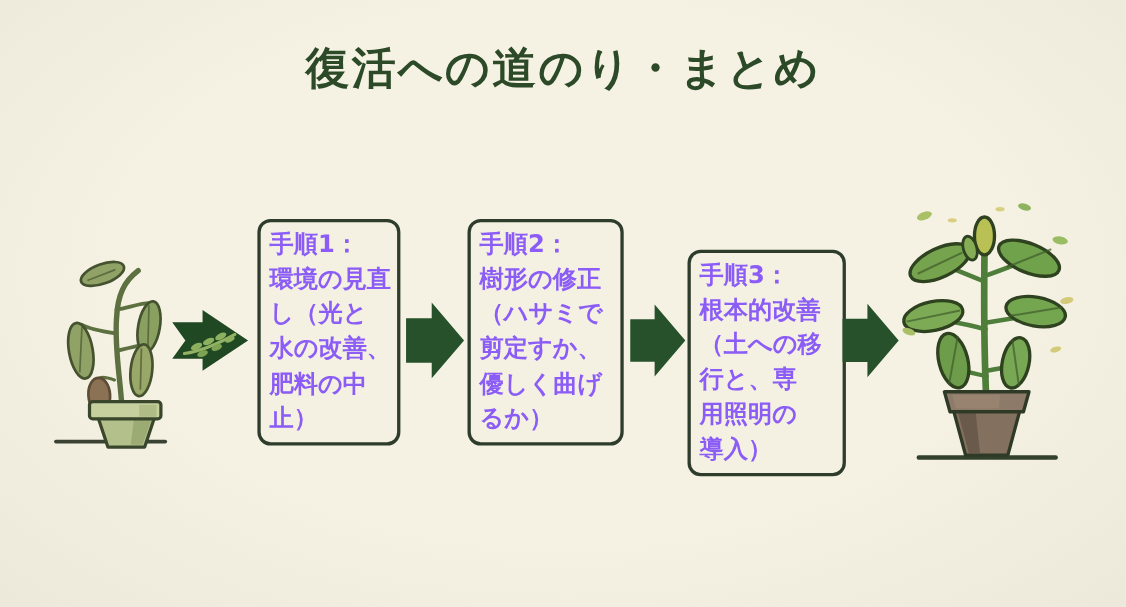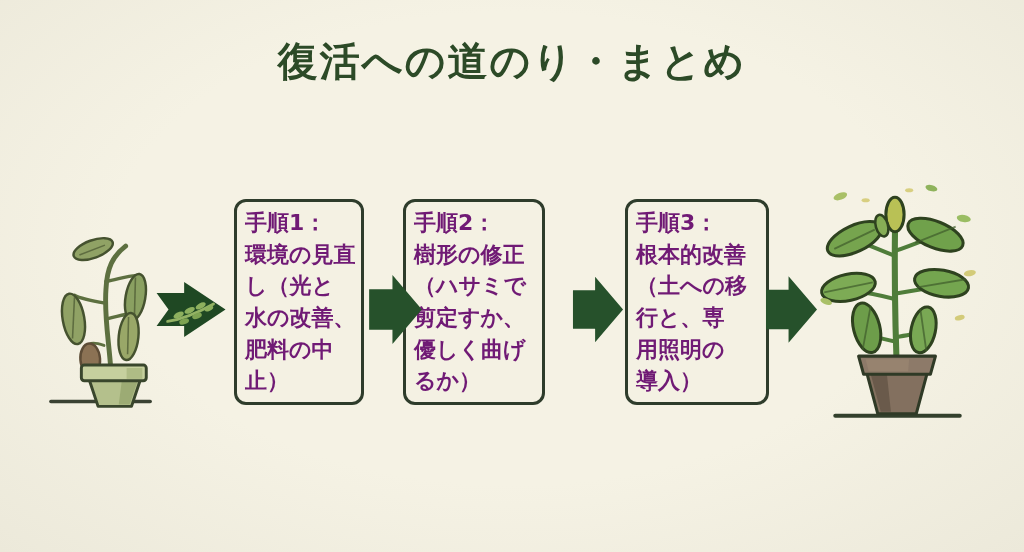--- a/index.html
+++ b/index.html
@@ -28,26 +28,26 @@
     border-radius: 12px;
     background: #f4f1e3;
     box-sizing: border-box;
   }
   .step-box .step-label {
     display: block;
     padding: 5px 16px 0 8px;
     font-size: 22px;
     font-weight: 700;
     line-height: 1.44;
-    color: #701a75;
+    color: #8b5cf6;
     white-space: pre;
   }
   .box1 { left: 234px; width: 130px; }
-  .box2 { left: 403px; width: 142px; }
-  .box3 { left: 625px; width: 144px; }
+  .box2 { left: 425px; width: 142px; }
+  .box3 { left: 625px; width: 144px; margin-top: 28px; }
   .abs { position: absolute; }
 </style>
 </head>
 <body>
 
 <div class="stage">
 
   <div class="title">復活への道のり・まとめ</div>
 
   <svg class="abs" style="left:44px; top:212px;" width="118" height="198" viewBox="0 0 120 200">

